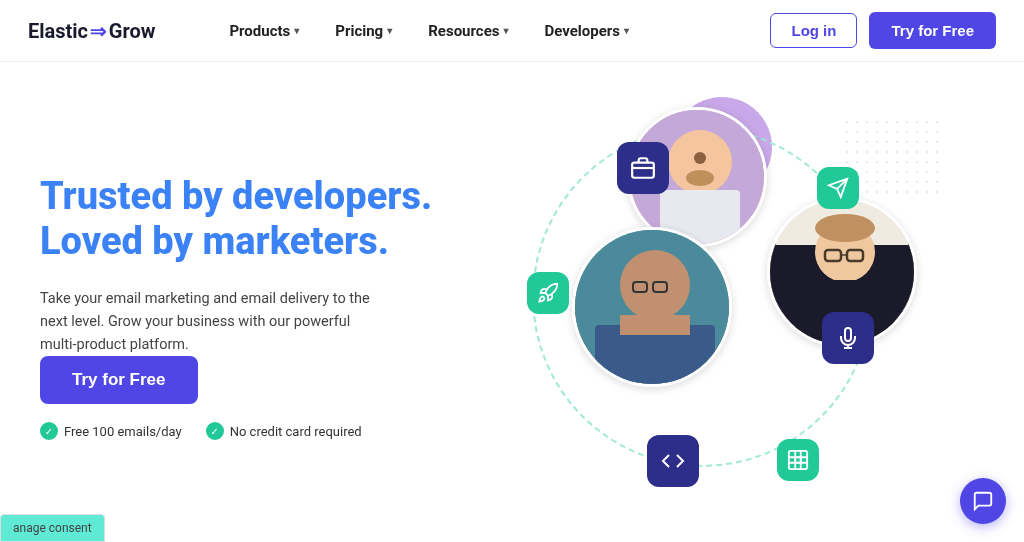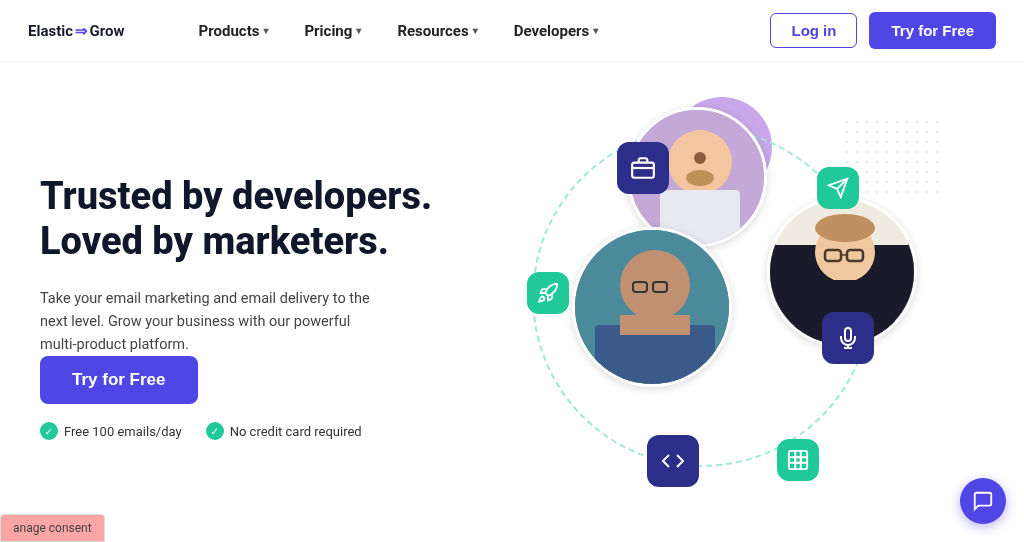--- a/index.html
+++ b/index.html
@@ -19,21 +19,21 @@
       padding: 0 28px;
       height: 62px;
       border-bottom: 1px solid #f0f0f0;
       position: relative;
       z-index: 10;
     }
     .logo {
       display: flex;
       align-items: center;
       font-weight: 700;
-      font-size: 15px;
+      font-size: 20px;
       color: #1a1a2e;
       margin-right: 60px;
       white-space: nowrap;
     }
     .logo-arrow {
       display: inline-block;
       margin: 0 2px;
       color: #4f46e5;
     }
     .nav-links {
@@ -93,21 +93,21 @@
 
     
     .left {
       width: 420px;
       flex-shrink: 0;
       padding-top: 10px;
     }
     .headline {
       font-size: 38px;
       font-weight: 800;
-      color: #0f172a;
+      color: #3b82f6;
       line-height: 1.2;
       margin-bottom: 22px;
     }
     .subtext {
       font-size: 14.5px;
       color: #444;
       line-height: 1.6;
       max-width: 340px;
     }
     .btn-hero {
@@ -254,21 +254,21 @@
       box-shadow: 0 3px 12px rgba(79,70,229,0.4);
       cursor: pointer;
       z-index: 100;
     }
 
     
     .consent-banner {
       position: fixed;
       bottom: 0;
       left: 0;
-      background: #fca5a5;
+      background: #5eead4;
       border: 1px solid #ddd;
       border-radius: 4px 4px 0 0;
       padding: 6px 12px;
       font-size: 12px;
       color: #444;
       z-index: 100;
     }
 
     
     .face-man-1 {

